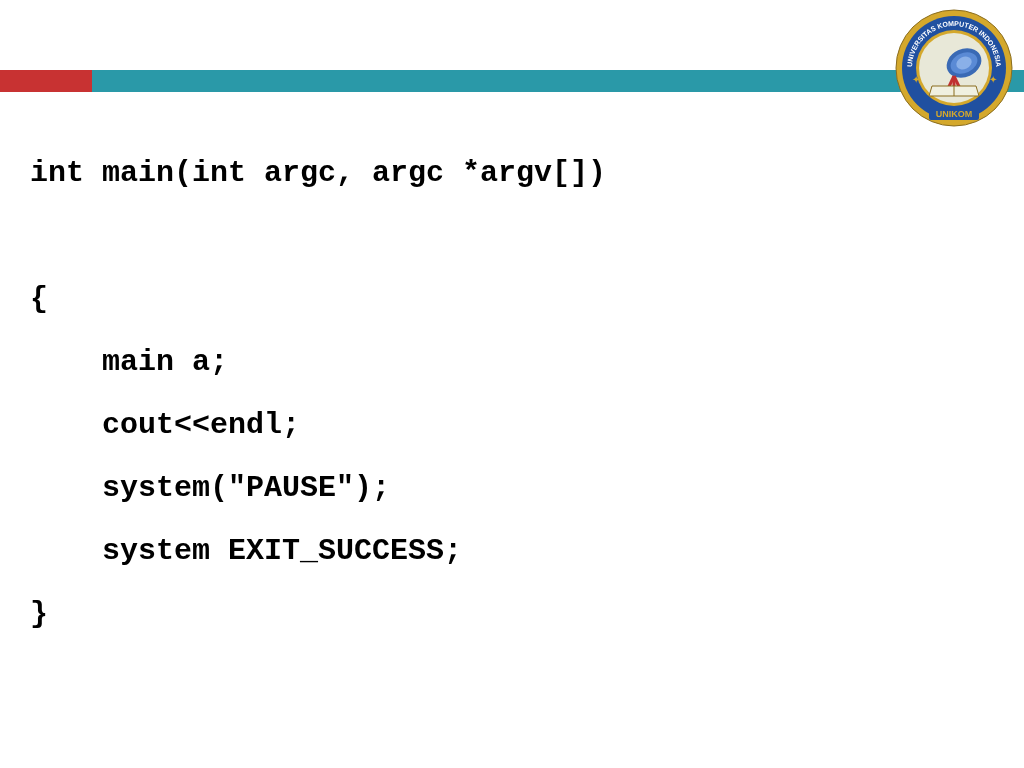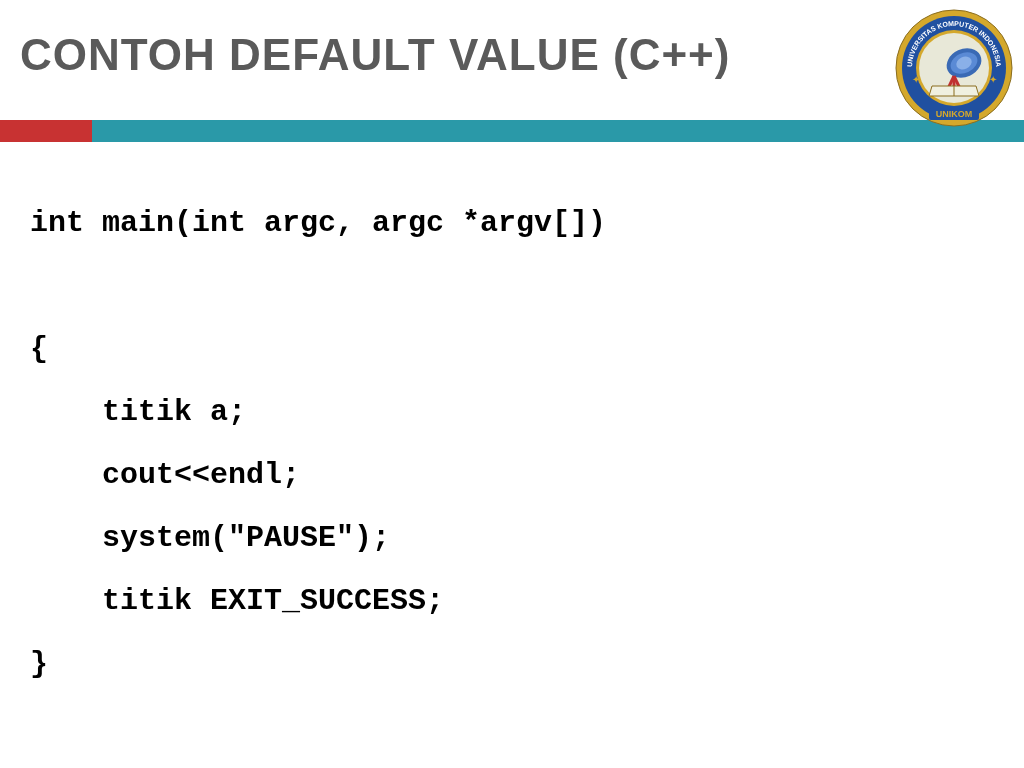--- a/index.html
+++ b/index.html
@@ -56,21 +56,20 @@
       font-weight: bold;
       color: #000000;
       line-height: 2.1;
       white-space: pre;
     }
   </style>
 </head>
 <body>
 
 <div class="header">
-  <h1 class="title">CONTOH DEFAULT VALUE (C++)</h1>
   <div class="logo">
     <svg viewBox="0 0 120 120">
 
       <circle cx="60" cy="60" r="58" fill="#d4a82c" stroke="#8a6d1f" stroke-width="1"></circle>
 
       <circle cx="60" cy="60" r="52" fill="#2050a0"></circle>
 
       <circle cx="60" cy="60" r="38" fill="#d4a82c"></circle>
 
       <circle cx="60" cy="60" r="35" fill="#e8e8d8"></circle>
@@ -101,17 +100,17 @@
 </div>
 
 <div class="divider-container">
   <div class="red-block"></div>
   <div class="teal-block"></div>
 </div>
 
 <div class="code-content"><span>int main(int argc, argc *argv[])</span>
 
 <span>{</span>
-<span>    titik a;</span>
+<span>    main a;</span>
 <span>    cout&lt;&lt;endl;</span>
 <span>    system("PAUSE");</span>
-<span>    titik EXIT_SUCCESS;</span>
+<span>    system EXIT_SUCCESS;</span>
 <span>}</span></div>
 
 </body></html>

